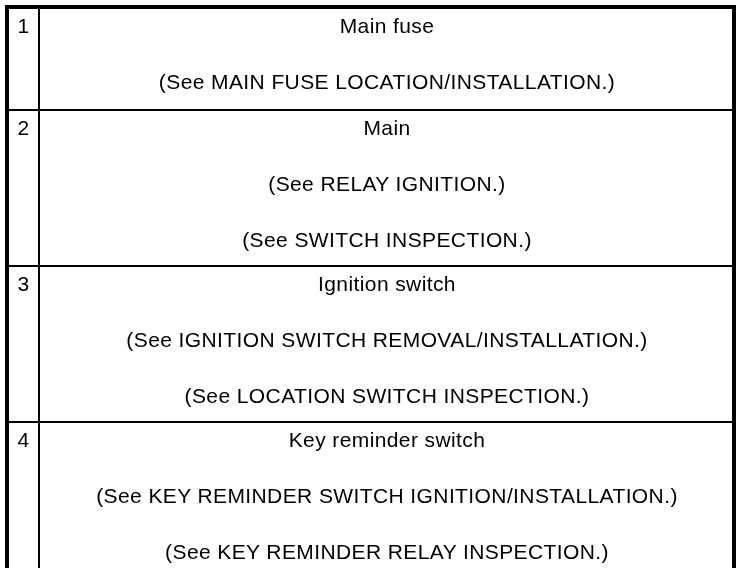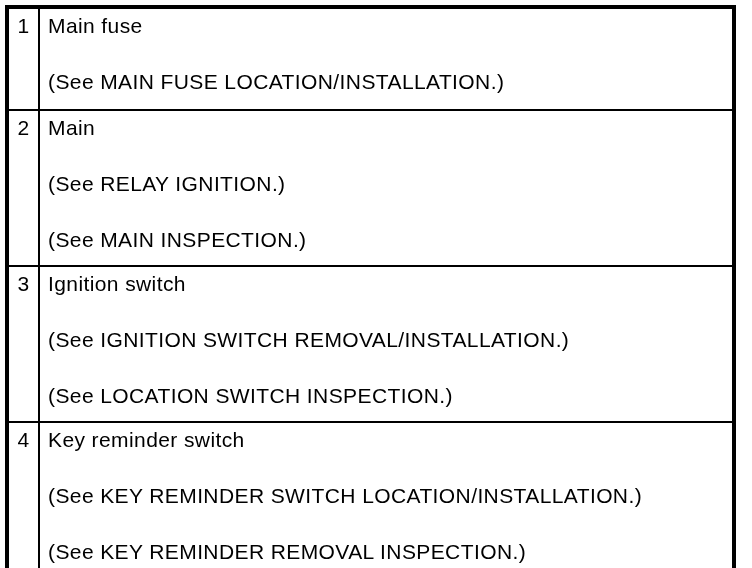--- a/index.html
+++ b/index.html
@@ -30,20 +30,21 @@
     border: 2px solid #000000;
     vertical-align: top;
   }
   td.num-cell {
     width: 27px;
     text-align: center;
     padding: 3px 1px;
   }
   td.desc-cell {
     padding: 3px 6px 3px 8px;
+    text-align: center;
   }
   .ref-table tr.row-short td { height: 94px; }
   .ref-table tr.row-tall  td { height: 148px; }
   .line {
     margin: 0 0 28px 0;
     font-size: 21px;
     line-height: 28px;
     letter-spacing: 0.4px;
     white-space: nowrap;
   }
@@ -65,40 +66,40 @@
       </td>
     </tr>
 
     <tr class="row-tall">
       <td class="num-cell">
         <span class="line">2</span>
       </td>
       <td class="desc-cell">
         <p class="line">Main</p>
         <p class="line">(See RELAY IGNITION.)</p>
-        <p class="line">(See MAIN INSPECTION.)</p>
+        <p class="line">(See SWITCH INSPECTION.)</p>
       </td>
     </tr>
 
     <tr class="row-tall">
       <td class="num-cell">
         <span class="line">3</span>
       </td>
       <td class="desc-cell">
         <p class="line">Ignition switch</p>
         <p class="line">(See IGNITION SWITCH REMOVAL/INSTALLATION.)</p>
         <p class="line">(See LOCATION SWITCH INSPECTION.)</p>
       </td>
     </tr>
 
     <tr class="row-tall">
       <td class="num-cell">
         <span class="line">4</span>
       </td>
       <td class="desc-cell">
         <p class="line">Key reminder switch</p>
-        <p class="line">(See KEY REMINDER SWITCH LOCATION/INSTALLATION.)</p>
-        <p class="line">(See KEY REMINDER REMOVAL INSPECTION.)</p>
+        <p class="line">(See KEY REMINDER SWITCH IGNITION/INSTALLATION.)</p>
+        <p class="line">(See KEY REMINDER RELAY INSPECTION.)</p>
       </td>
     </tr>
 
   </tbody>
 </table>
 
 </body></html>

